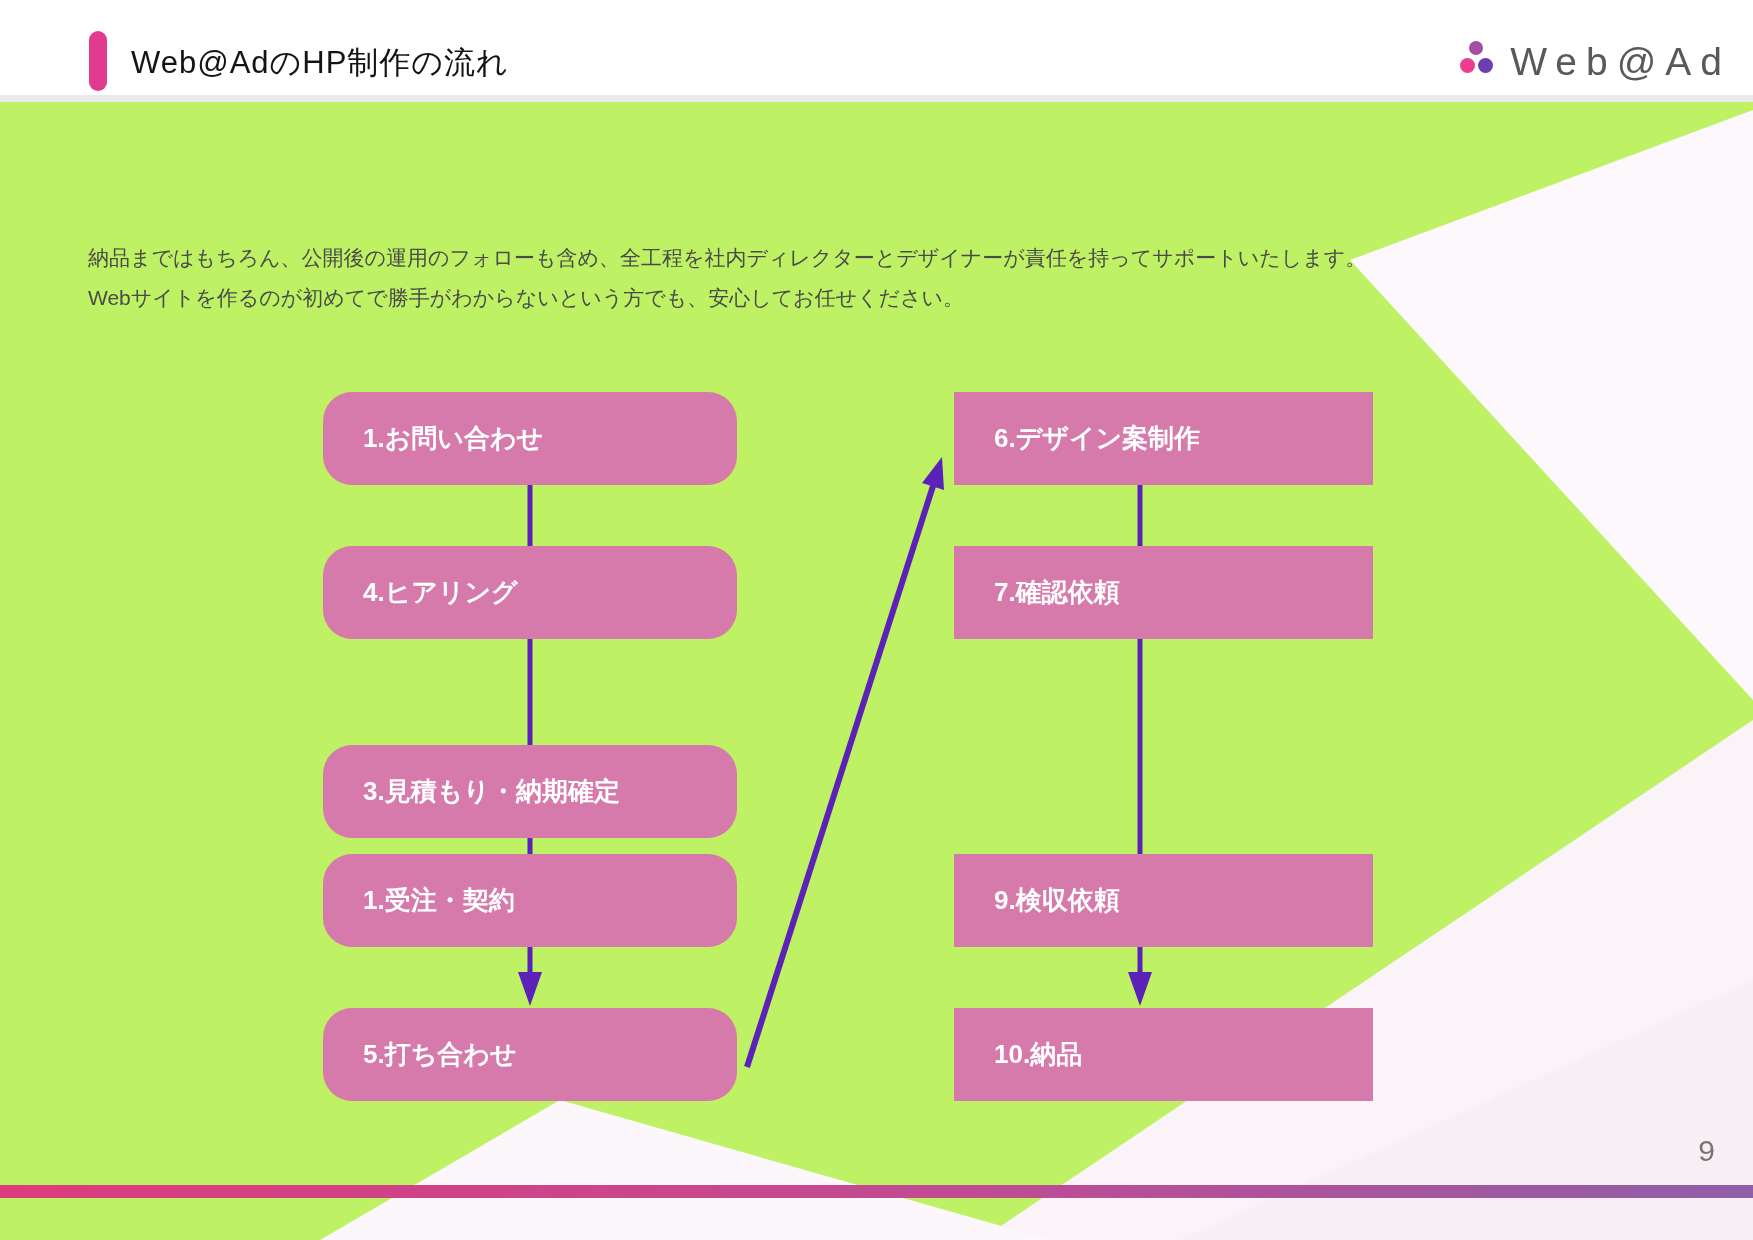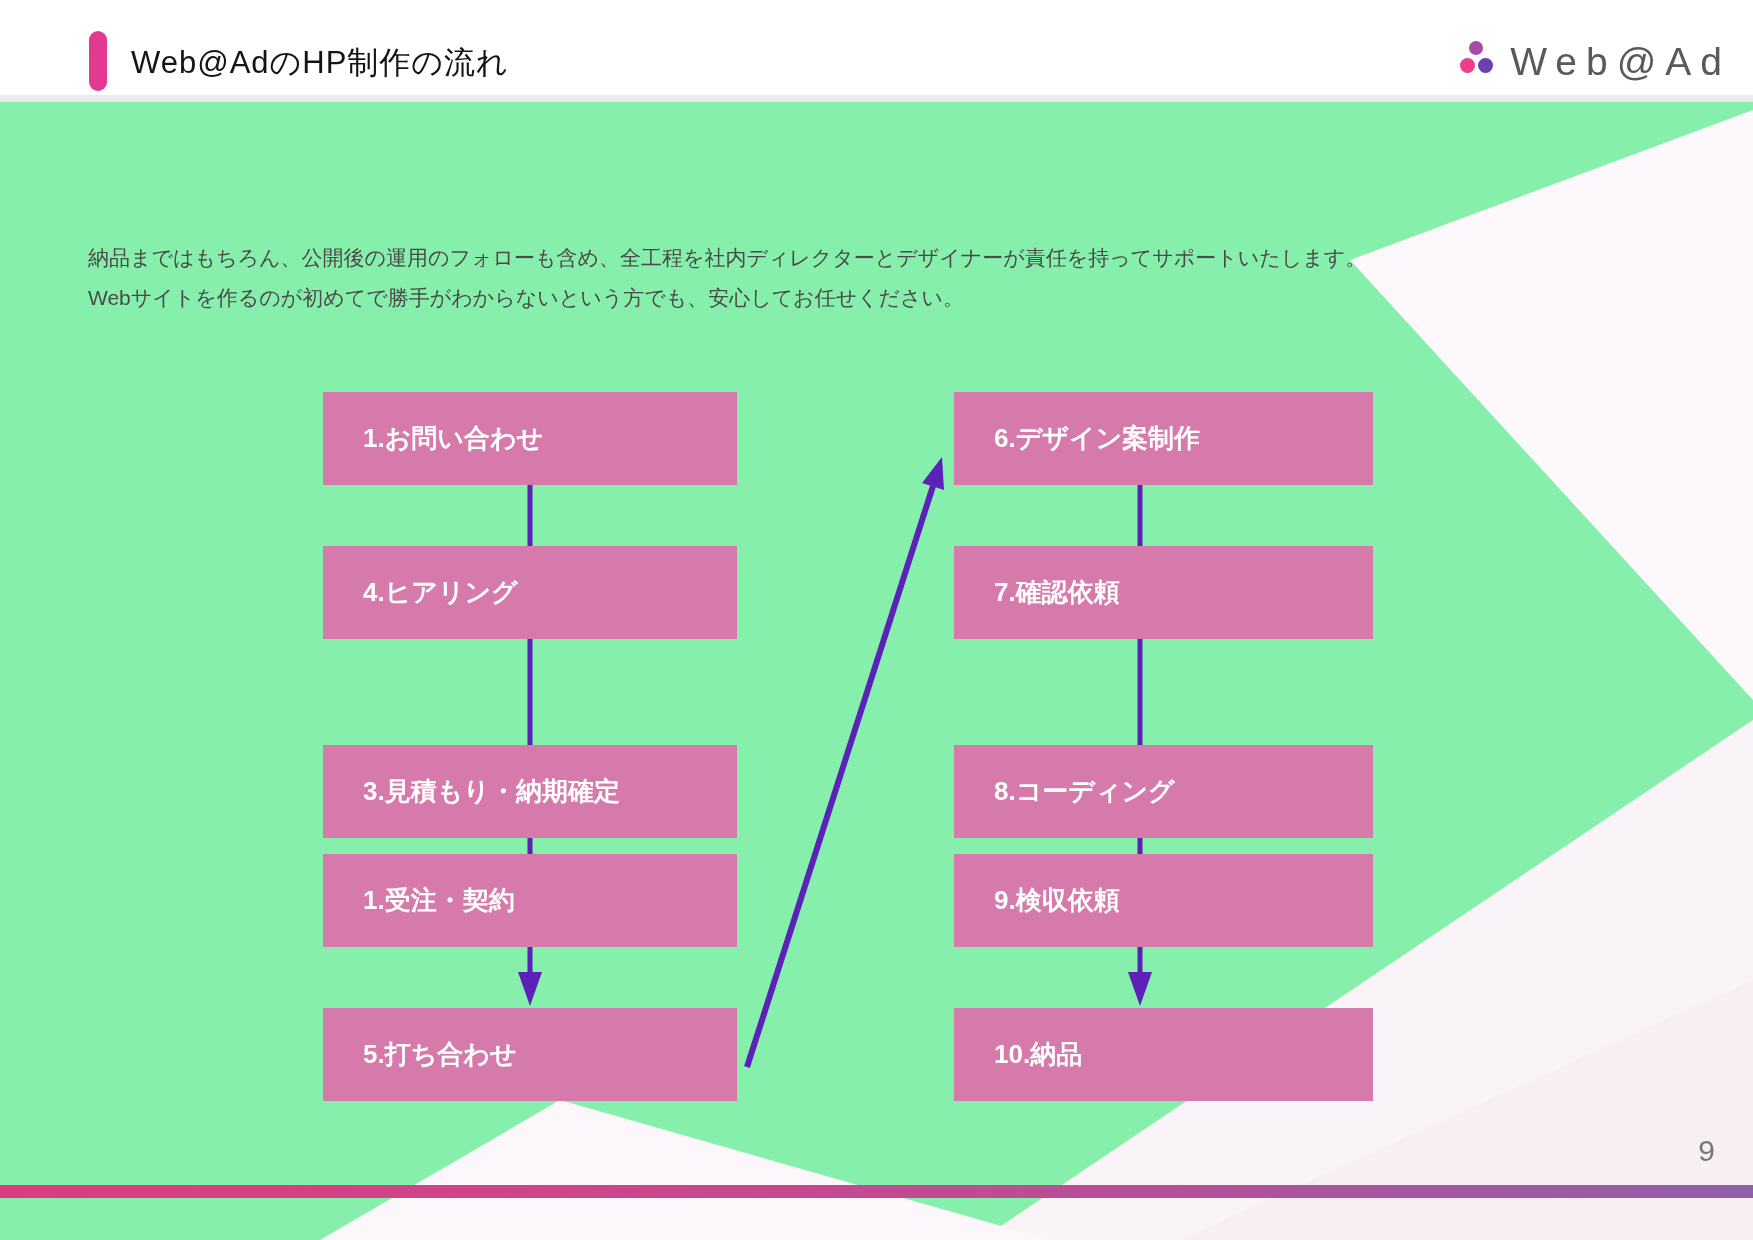--- a/index.html
+++ b/index.html
@@ -6,21 +6,21 @@
   html, body { width: 1753px; height: 1240px; }
   body {
     font-family: "Liberation Sans", "DejaVu Sans", sans-serif;
     background: #ffffff;
     overflow: hidden;
   }
   .slide {
     position: relative;
     width: 1753px;
     height: 1240px;
-    background: #86efac;
+    background: #bef264;
   }
 
   
   .header {
     position: absolute;
     top: 0; left: 0;
     width: 100%; height: 95px;
     background: #ffffff;
     z-index: 5;
   }
@@ -103,21 +103,21 @@
     background: #d67aab;
     color: #ffffff;
     font-size: 26px;
     font-weight: 700;
     display: flex;
     align-items: center;
     padding-left: 40px;
     z-index: 2;
     white-space: nowrap;
   }
-  .col-left  { left: 323px; width: 414px; }
+  .col-left  { left: 323px; width: 414px; border-radius: 29px; }
   .col-right { left: 954px; width: 419px; }
   .row0 { top: 392px; }
   .row1 { top: 546px; }
   .row2 { top: 700px; margin-top: 45px; }
   .row3 { top: 854px; }
   .row4 { top: 1008px; }
 
   
   .page-number {
     position: absolute;
@@ -180,21 +180,20 @@
     </svg>
 
     <div class="flow-box col-left row0">1.お問い合わせ</div>
     <div class="flow-box col-left row1">4.ヒアリング</div>
     <div class="flow-box col-left row2">3.見積もり・納期確定</div>
     <div class="flow-box col-left row3">1.受注・契約</div>
     <div class="flow-box col-left row4">5.打ち合わせ</div>
 
     <div class="flow-box col-right row0">6.デザイン案制作</div>
     <div class="flow-box col-right row1">7.確認依頼</div>
-    <div class="flow-box col-right row2">8.コーディング</div>
     <div class="flow-box col-right row3">9.検収依頼</div>
     <div class="flow-box col-right row4">10.納品</div>
   </div>
 
   <div class="page-number">9</div>
   <div class="bottom-bar"></div>
 
 </div>
 
 </body></html>

